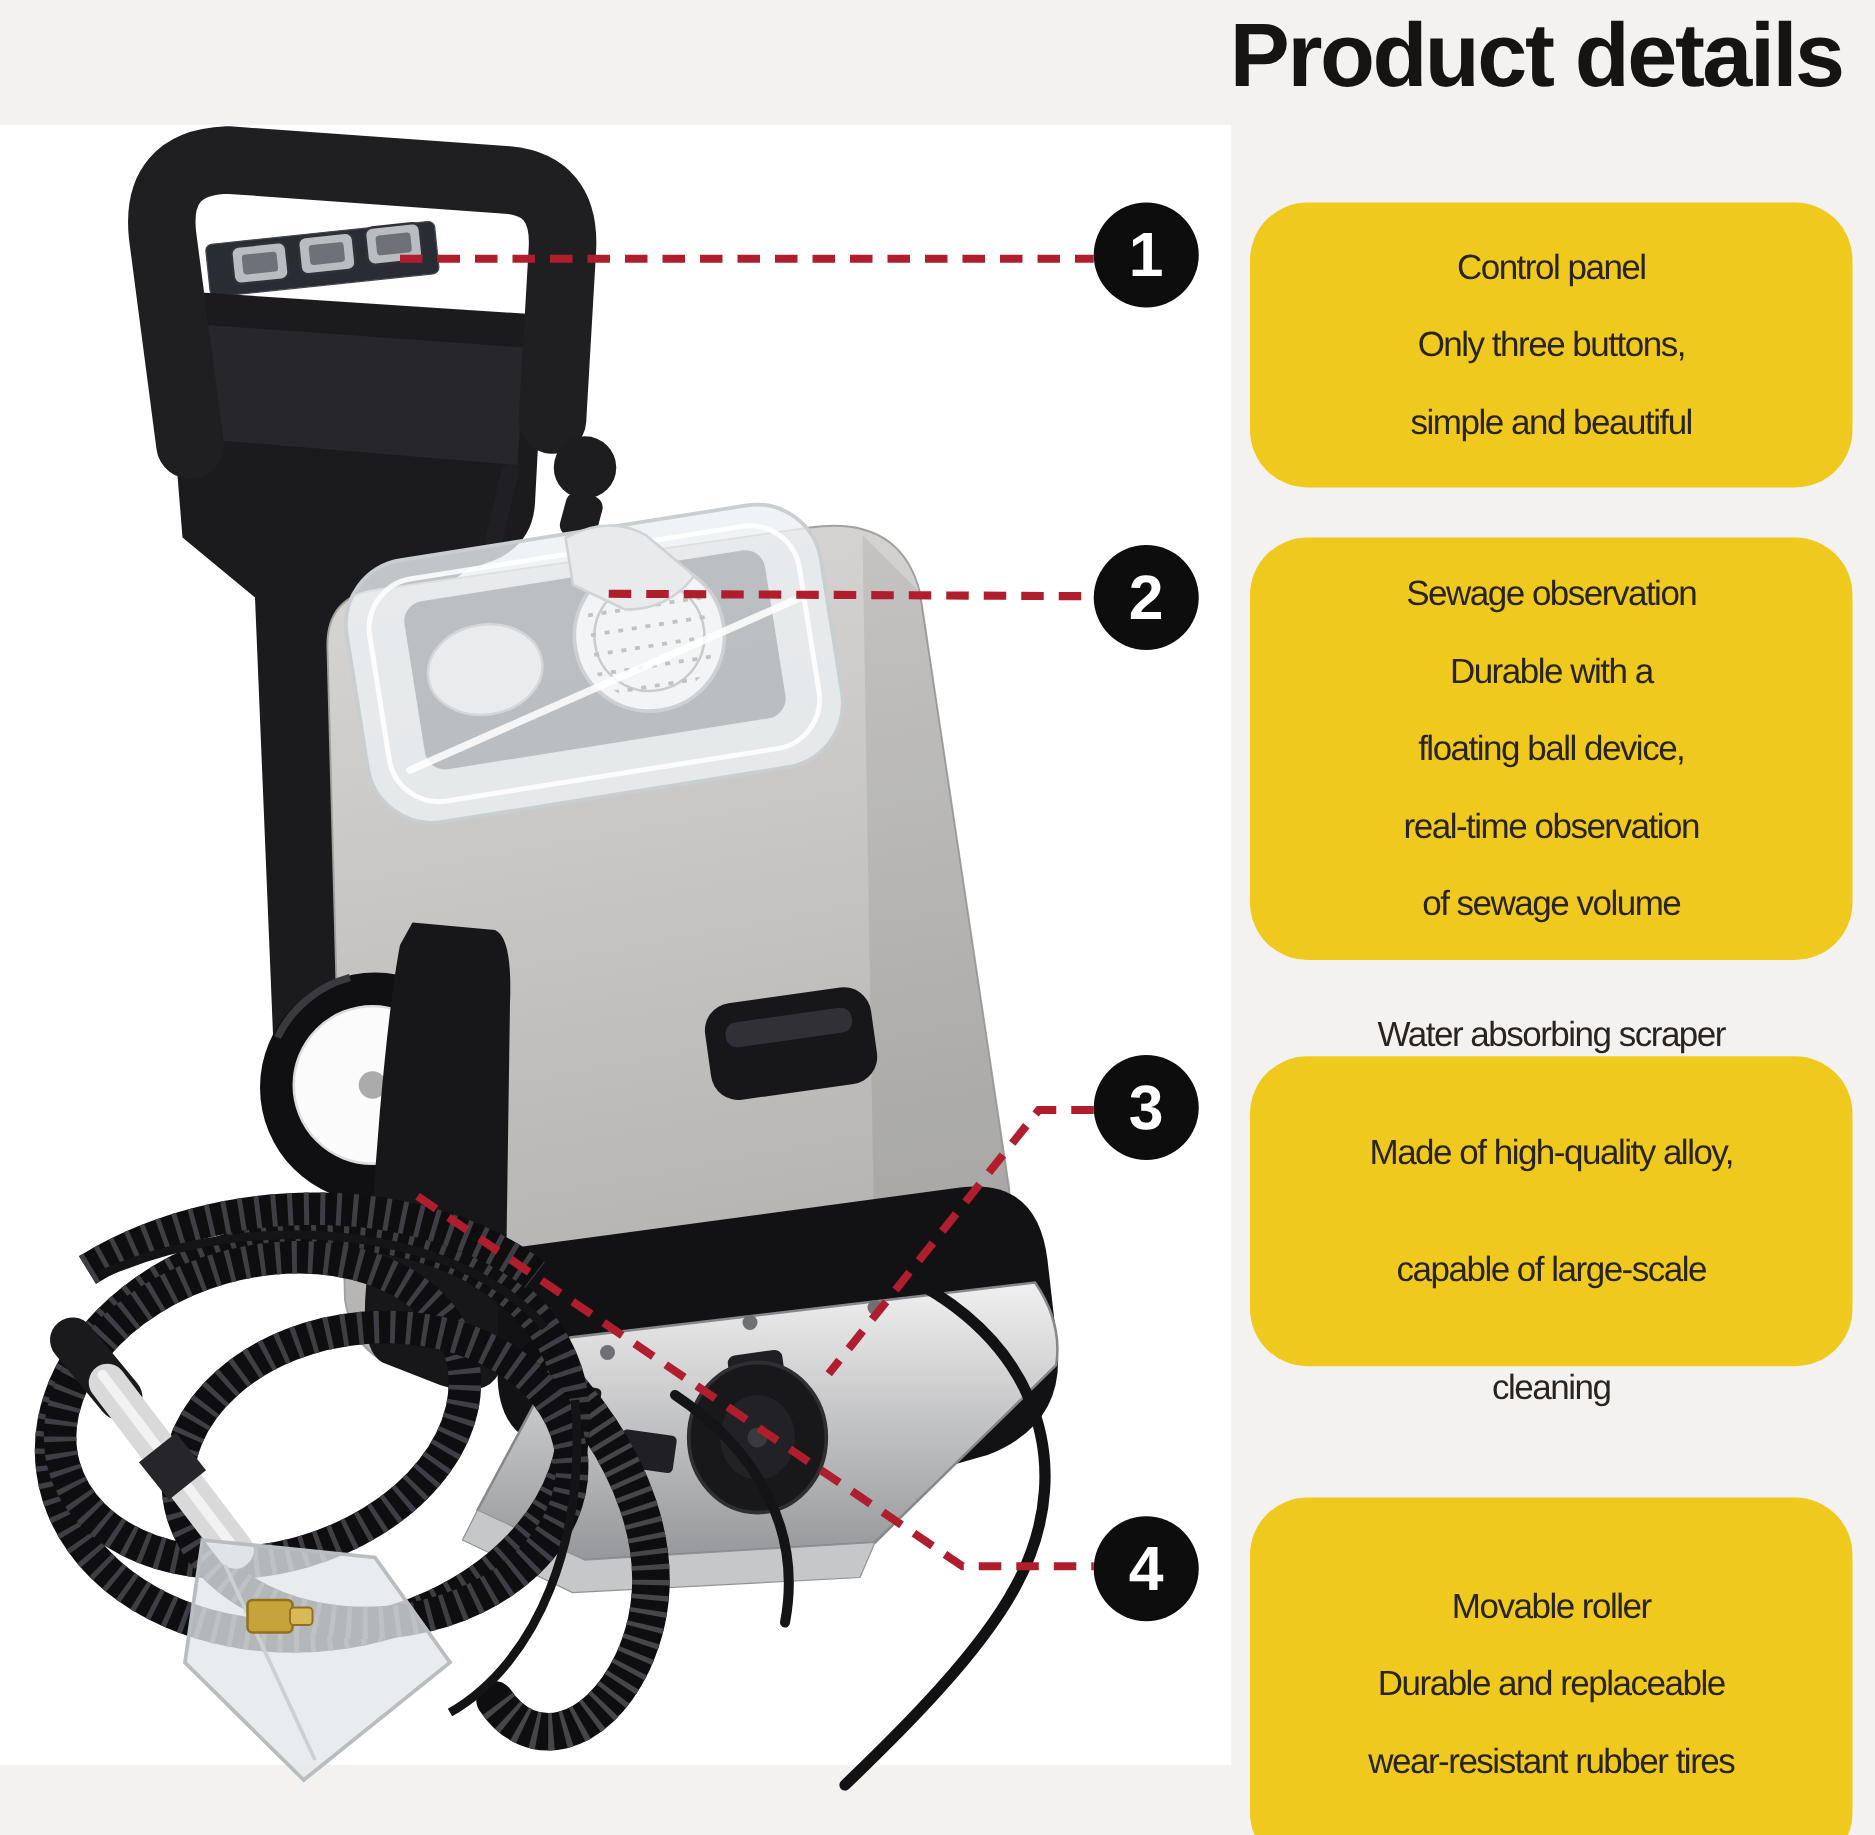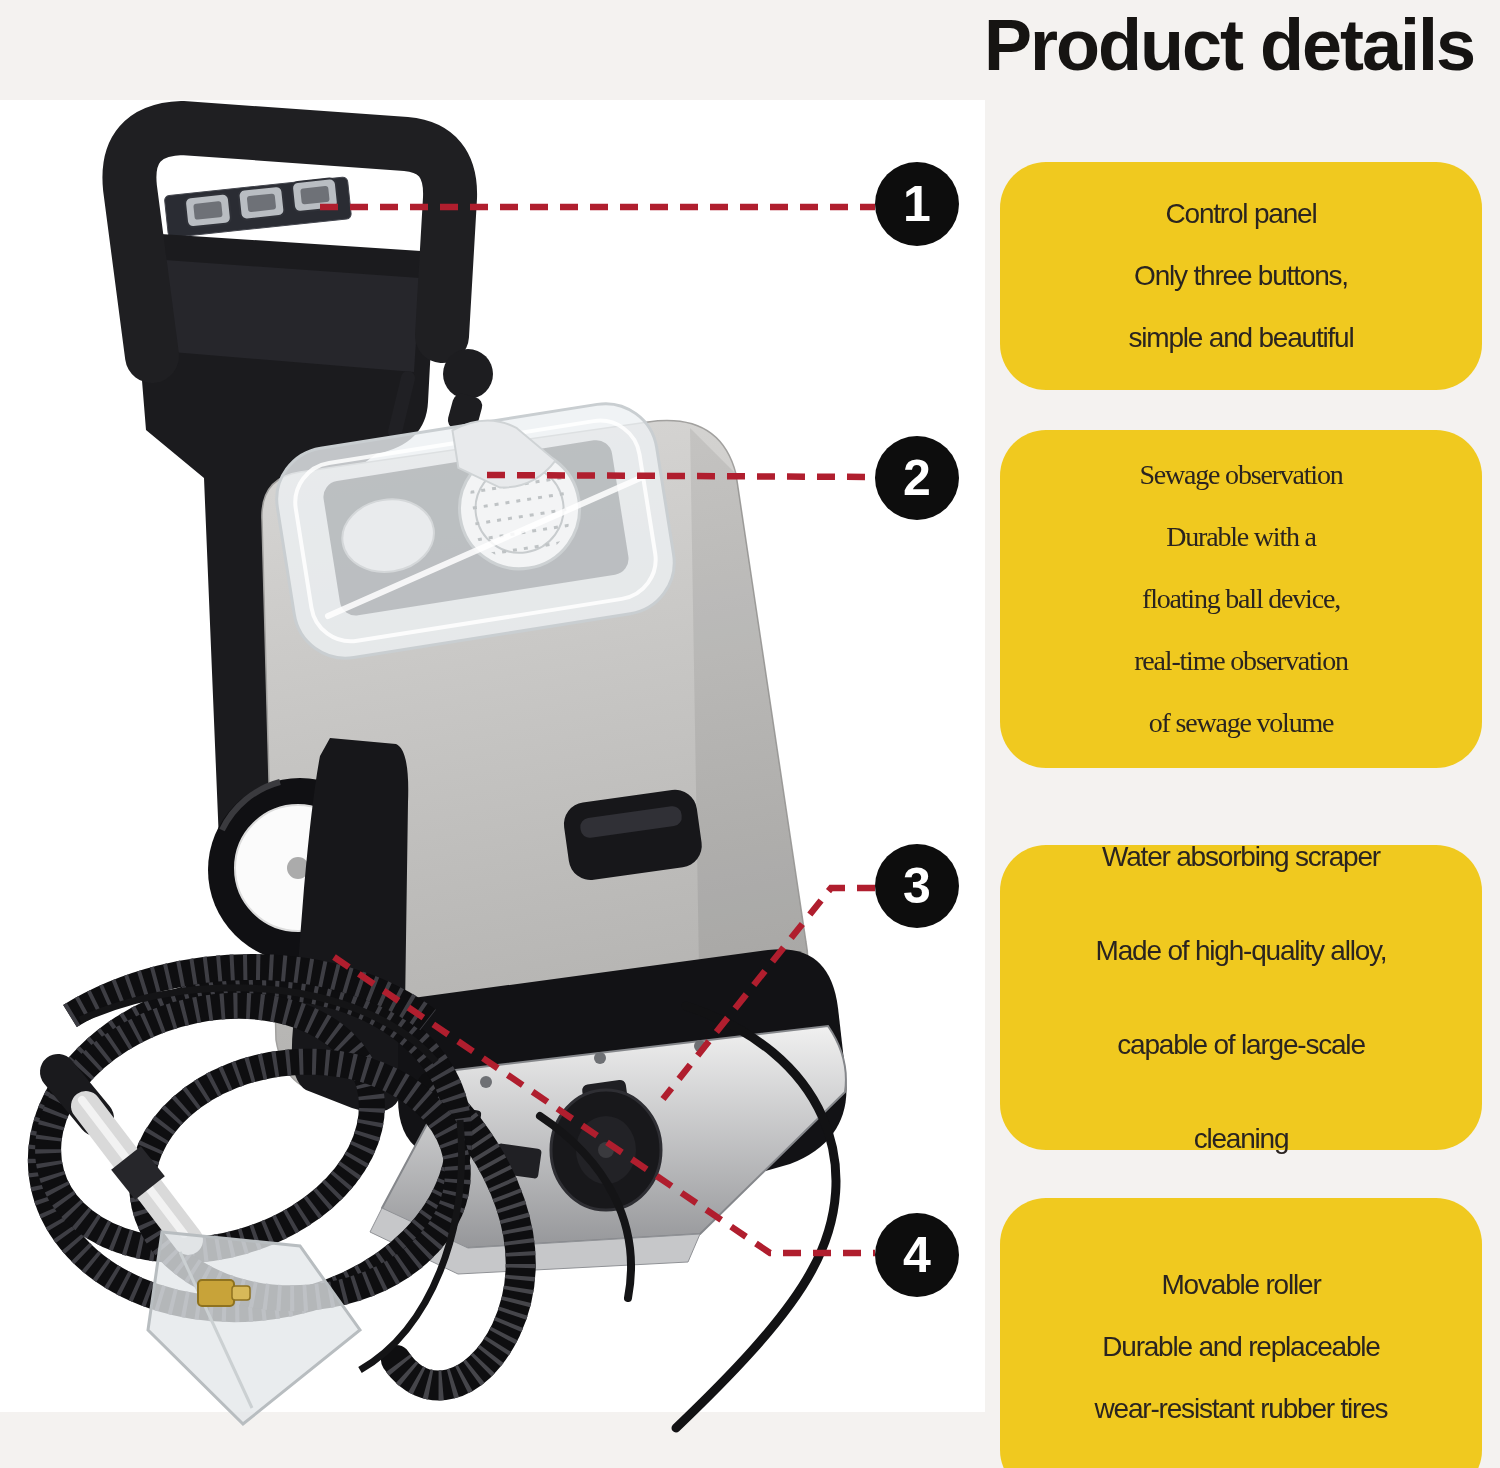--- a/index.html
+++ b/index.html
@@ -32,22 +32,22 @@
     position:absolute;left:1000px;width:482px;border-radius:46px;
     background:var(--callout-box,#F0C91F);
     display:flex;flex-direction:column;align-items:center;justify-content:center;
     padding:0 10px;box-sizing:border-box;
   }
   .callout-box .line{
     color:var(--callout-text,#2A2420);font-size:28px;letter-spacing:-1.2px;
     line-height:62px;white-space:nowrap;text-align:center;
   }
   .box-1{top:162px;height:228px;}
-  .box-2{top:430px;height:338px;font-family:Liberation Serif, serif;}
-  .box-3{top:845px;height:305px;gap:32px;}
+  .box-2{top:430px;height:338px;}
+  .box-3{top:845px;height:248px;gap:32px;}
   .box-4{top:1198px;height:298px;}
   .connector{stroke:var(--connector-line,#B01E2E);stroke-width:6.5;fill:none;stroke-dasharray:18 12;}
 </style>
 </head>
 <body>
 
 <div class="canvas">
 
   <div class="photo-area"></div>
 

